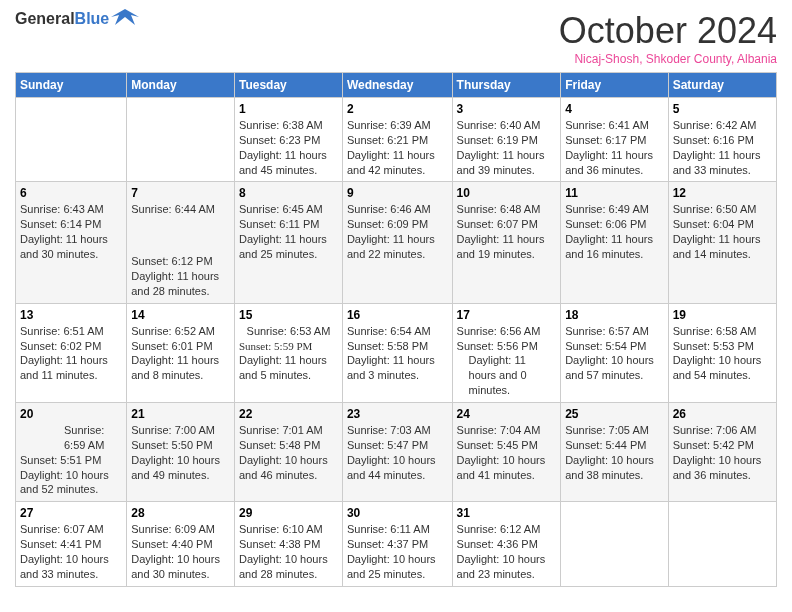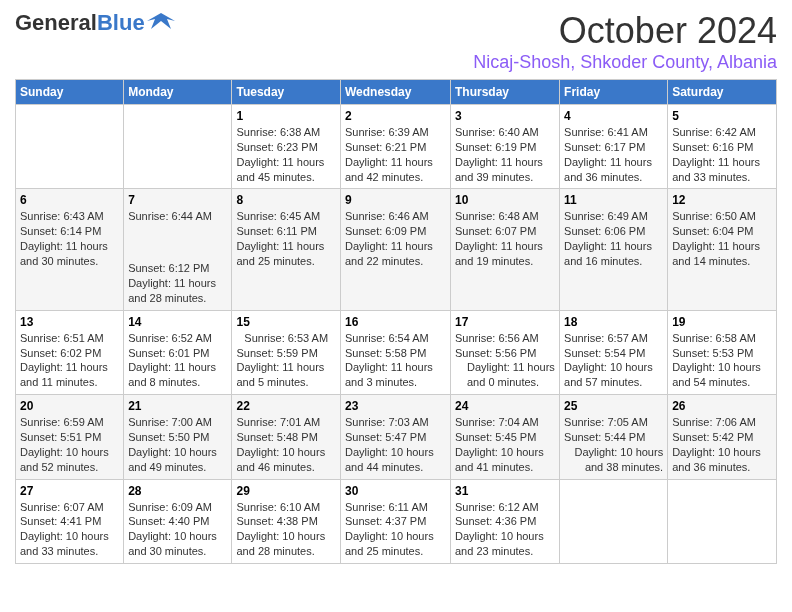--- a/index.html
+++ b/index.html
@@ -30,22 +30,22 @@
     }
     .title-area {
       text-align: right;
     }
     .month-title {
       font-size: 36px;
       color: #333;
       font-weight: normal;
     }
     .subtitle {
-      font-size: 18px;
-      color: #8b5cf6;
+      font-size: 12px;
+      color: #ec4899;
     }
     table {
       width: 100%;
       border-collapse: collapse;
       font-size: 11px;
     }
     thead tr th {
       background-color: #3a78c9;
       color: #fff;
       padding: 5px 4px;
@@ -77,21 +77,21 @@
     }
     td.empty { background: #fff !important; }
   </style>
 </head>
 <body>
 
 <div class="container">
   <div class="header">
     <div class="logo">
       <div class="logo-row">
-        <span style="font-size:22px;font-weight:bold;">
+        <span style="font-size:16px;font-weight:bold;">
           <span style="color:#333;">General</span><span style="color:#3a78c9;">Blue</span>
         </span>
         <svg width="28" height="20" viewBox="0 0 28 20" style="margin-left:2px;margin-top:-4px;">
           <polygon points="14,2 28,10 20,8 24,18 14,10 4,18 8,8 0,10" fill="#3a78c9"></polygon>
         </svg>
       </div>
     </div>
     <div class="title-area">
       <div class="month-title">October 2024</div>
       <div class="subtitle">Nicaj-Shosh, Shkoder County, Albania</div>
@@ -227,21 +227,21 @@
             <div class="day-info">
               <span style="display: block;">Sunrise: 6:52 AM</span>
               <span style="display: block;">Sunset: 6:01 PM</span>
               <span style="display: block;">Daylight: 11 hours and 8 minutes.</span>
             </div>
           </td>
           <td>
             <span class="day-num">15</span>
             <div class="day-info">
               <span style="display: block; text-align: center;">Sunrise: 6:53 AM</span>
-              <span style="display: block;">Sunset: 5:59 PM</span>
+              <span style="display: block; font-family: Liberation Serif, serif;">Sunset: 5:59 PM</span>
               <span style="display: block;">Daylight: 11 hours and 5 minutes.</span>
             </div>
           </td>
           <td>
             <span class="day-num">16</span>
             <div class="day-info">
               <span style="display: block;">Sunrise: 6:54 AM</span>
               <span style="display: block;">Sunset: 5:58 PM</span>
               <span style="display: block;">Daylight: 11 hours and 3 minutes.</span>
             </div>
@@ -268,21 +268,21 @@
               <span style="display: block;">Sunrise: 6:58 AM</span>
               <span style="display: block;">Sunset: 5:53 PM</span>
               <span style="display: block;">Daylight: 10 hours and 54 minutes.</span>
             </div>
           </td>
         </tr>
         <tr>
           <td>
             <span class="day-num">20</span>
             <div class="day-info">
-              <span style="display: block;">Sunrise: 6:59 AM</span>
+              <span style="display: block; margin-left: 44px;">Sunrise: 6:59 AM</span>
               <span style="display: block;">Sunset: 5:51 PM</span>
               <span style="display: block;">Daylight: 10 hours and 52 minutes.</span>
             </div>
           </td>
           <td>
             <span class="day-num">21</span>
             <div class="day-info">
               <span style="display: block;">Sunrise: 7:00 AM</span>
               <span style="display: block;">Sunset: 5:50 PM</span>
               <span style="display: block;">Daylight: 10 hours and 49 minutes.</span>
@@ -310,21 +310,21 @@
               <span style="display: block;">Sunrise: 7:04 AM</span>
               <span style="display: block;">Sunset: 5:45 PM</span>
               <span style="display: block;">Daylight: 10 hours and 41 minutes.</span>
             </div>
           </td>
           <td>
             <span class="day-num">25</span>
             <div class="day-info">
               <span style="display: block;">Sunrise: 7:05 AM</span>
               <span style="display: block;">Sunset: 5:44 PM</span>
-              <span style="display: block; text-align: right;">Daylight: 10 hours and 38 minutes.</span>
+              <span style="display: block;">Daylight: 10 hours and 38 minutes.</span>
             </div>
           </td>
           <td>
             <span class="day-num">26</span>
             <div class="day-info">
               <span style="display: block;">Sunrise: 7:06 AM</span>
               <span style="display: block;">Sunset: 5:42 PM</span>
               <span style="display: block;">Daylight: 10 hours and 36 minutes.</span>
             </div>
           </td>

